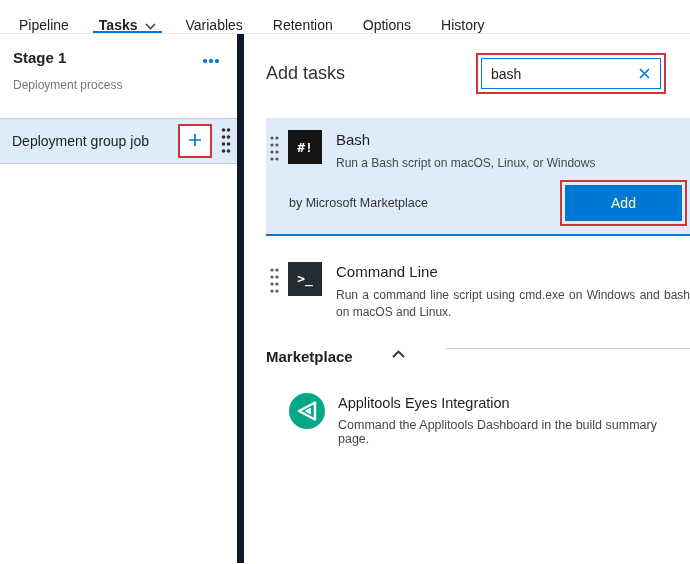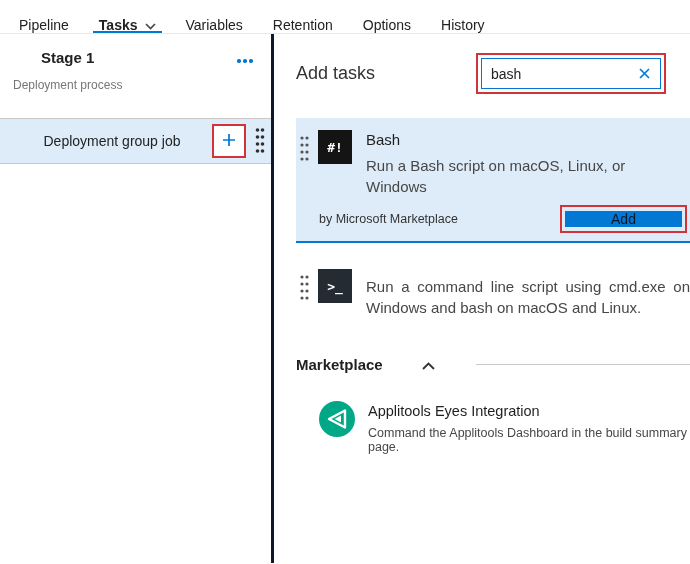--- a/index.html
+++ b/index.html
@@ -9,21 +9,21 @@
 
   
   .topnav { display:flex; height:34px; align-items:stretch; border-bottom:1px solid #e8e8e8; padding-left:4px; background:#fff; }
   .nav-tab { position:relative; display:flex; align-items:flex-end; padding:0 15px; font-size:14px; color:#222; cursor:pointer; }
   .nav-tab .chev { margin-left:7px; margin-top:2px; }
   .nav-tab.active { font-weight:700; }
   .nav-tab.active::after { content:""; position:absolute; left:9px; right:9px; bottom:0; height:2px; background:var(--accent,#0078d4); }
 
   
   .main { display:flex; height:529px; }
-  .sidebar { width:274px; flex:none; border-right:3px solid #0f172a; background:#fff;text-align:center; }
+  .sidebar { width:244px; flex:none; border-right:7px solid #0f172a; background:#fff; }
   .panel { flex:1; padding-left:22px; overflow:hidden; }
 
   
   .stage-header { display:flex; justify-content:space-between; padding:15px 16px 10px 13px; }
   .stage-title { font-size:15px; font-weight:700; color:#222; }
   .stage-sub { font-size:12px; color:#767676; margin-top:12px; }
   .more-dots { width:20px; height:16px; position:relative; cursor:pointer; margin-top:3px; }
   .more-dots::before { content:""; position:absolute; top:7px; left:2px; width:3.5px; height:3.5px; border-radius:50%;
       background:var(--accent,#0078d4); box-shadow:6px 0 0 var(--accent,#0078d4), 12px 0 0 var(--accent,#0078d4); }
 
@@ -48,32 +48,32 @@
   
   .tasks { margin-top:24px; }
   .task { display:block; }
   .task-main { display:flex; align-items:flex-start; }
   .task .grip { margin:4px 6px 0 1px; }
   .ticon { width:34px; height:34px; flex:none; display:flex; align-items:center; justify-content:center;
       font-family:"DejaVu Sans Mono", monospace; font-weight:700; font-size:13px; color:#fff; margin-right:14px; }
   .ticon.bash-icon { background:var(--bash-icon-bg,#141414); }
   .ticon.cmd-icon  { background:var(--cmd-icon-bg,#252b33); }
   .task-title { font-size:15px; color:#1f1f1f; padding-top:1px; }
-  .task-desc { font-size:15px; color:#474747; margin-top:7px; line-height:1.4; }
+  .task-desc { font-size:12px; color:#474747; margin-top:7px; line-height:1.4; }
   .task.bash { background:var(--highlight,#deecf9); border-bottom:2px solid var(--accent,#0078d4); padding:12px 0 8px; }
   .task.cmd { padding:14px 0 12px; margin-top:12px; }
   .task.cmd .task-desc { max-width:392px; text-align:justify; }
   .task-footer { display:flex; align-items:center; justify-content:space-between; margin-top:8px; padding-left:23px; }
   .byline { font-size:12.5px; color:#333; }
   .add-wrap { padding:3px; margin-right:3px; background:transparent; }
-  .add-btn { width:117px; height:16px; border:none; background:var(--accent,#0078d4); color:#0f172a; font-size:14px;
+  .add-btn { width:117px; height:36px; border:none; background:var(--accent,#0078d4); color:#fef9c3; font-size:14px;
       font-family:"Liberation Sans", sans-serif; cursor:pointer; }
 
   
-  .mkt-header { display:flex; align-items:center; margin-top:26px; cursor:pointer;gap:29px; }
+  .mkt-header { display:flex; margin-top:16px; cursor:pointer;gap:29px; }
   .mkt-title { font-size:15px; font-weight:700; color:#1f1f1f; }
   .mkt-chev { margin:2px 12px 0 10px; display:flex; }
   .mkt-rule { flex:1; height:1px; background:#c9c9c9; }
   .mkt-item { display:flex; align-items:flex-start; margin-top:28px; padding-left:23px; }
   .mkt-icon { width:36px; height:36px; flex:none; margin-right:13px; }
   .mkt-name { font-size:14.5px; color:#1f1f1f; padding-top:2px; }
   .mkt-desc { font-size:12.5px; color:#474747; margin-top:7px; }
 </style>
 </head>
 <body>
@@ -204,20 +204,21 @@
                     <circle cx="8" cy="11" r="1.6"></circle>
                 <circle cx="3" cy="18" r="1.6"></circle>
                     <circle cx="8" cy="18" r="1.6"></circle>
                 <circle cx="3" cy="25" r="1.6"></circle>
                     <circle cx="8" cy="25" r="1.6"></circle>
               </g>
                 </svg>
             </span>
             <span class="ticon cmd-icon">&gt;_</span>
             <span>
+              <div class="task-title">Command Line</div>
               <div class="task-desc">Run a command line script using cmd.exe on Windows and bash on macOS and Linux.</div>
             </span>
           </div>
         </div>
       </div>
 
       <div class="mkt-header">
         <span class="mkt-title">Marketplace</span>
         <span class="mkt-chev">
           <svg width="13" height="8" viewBox="0 0 13 8">

